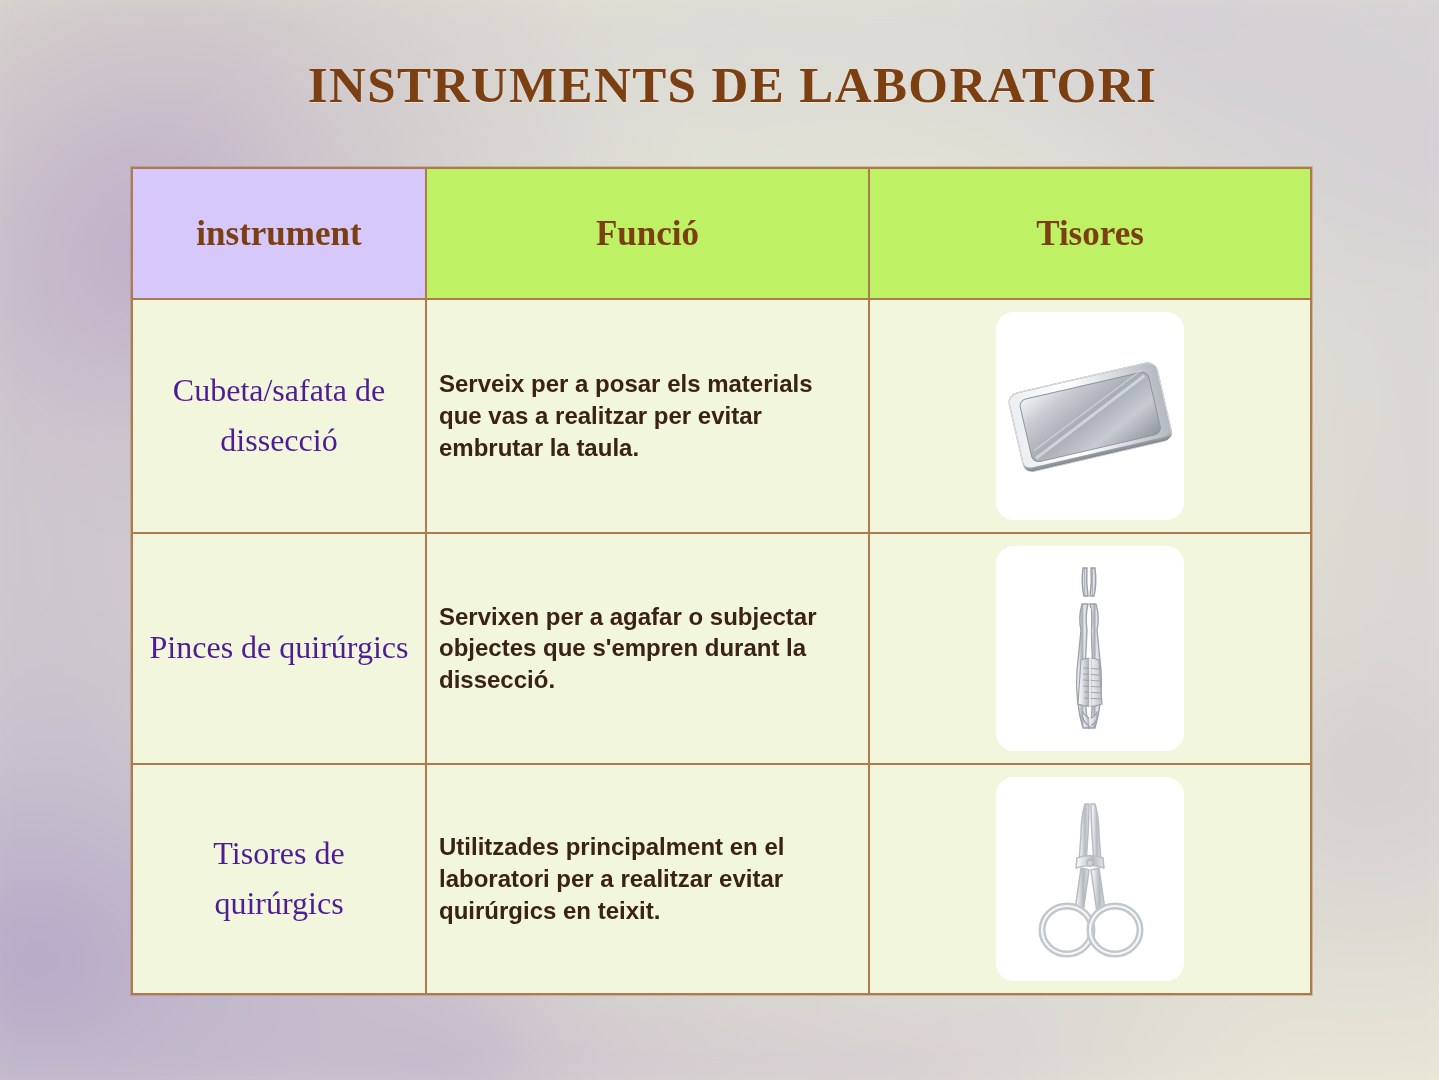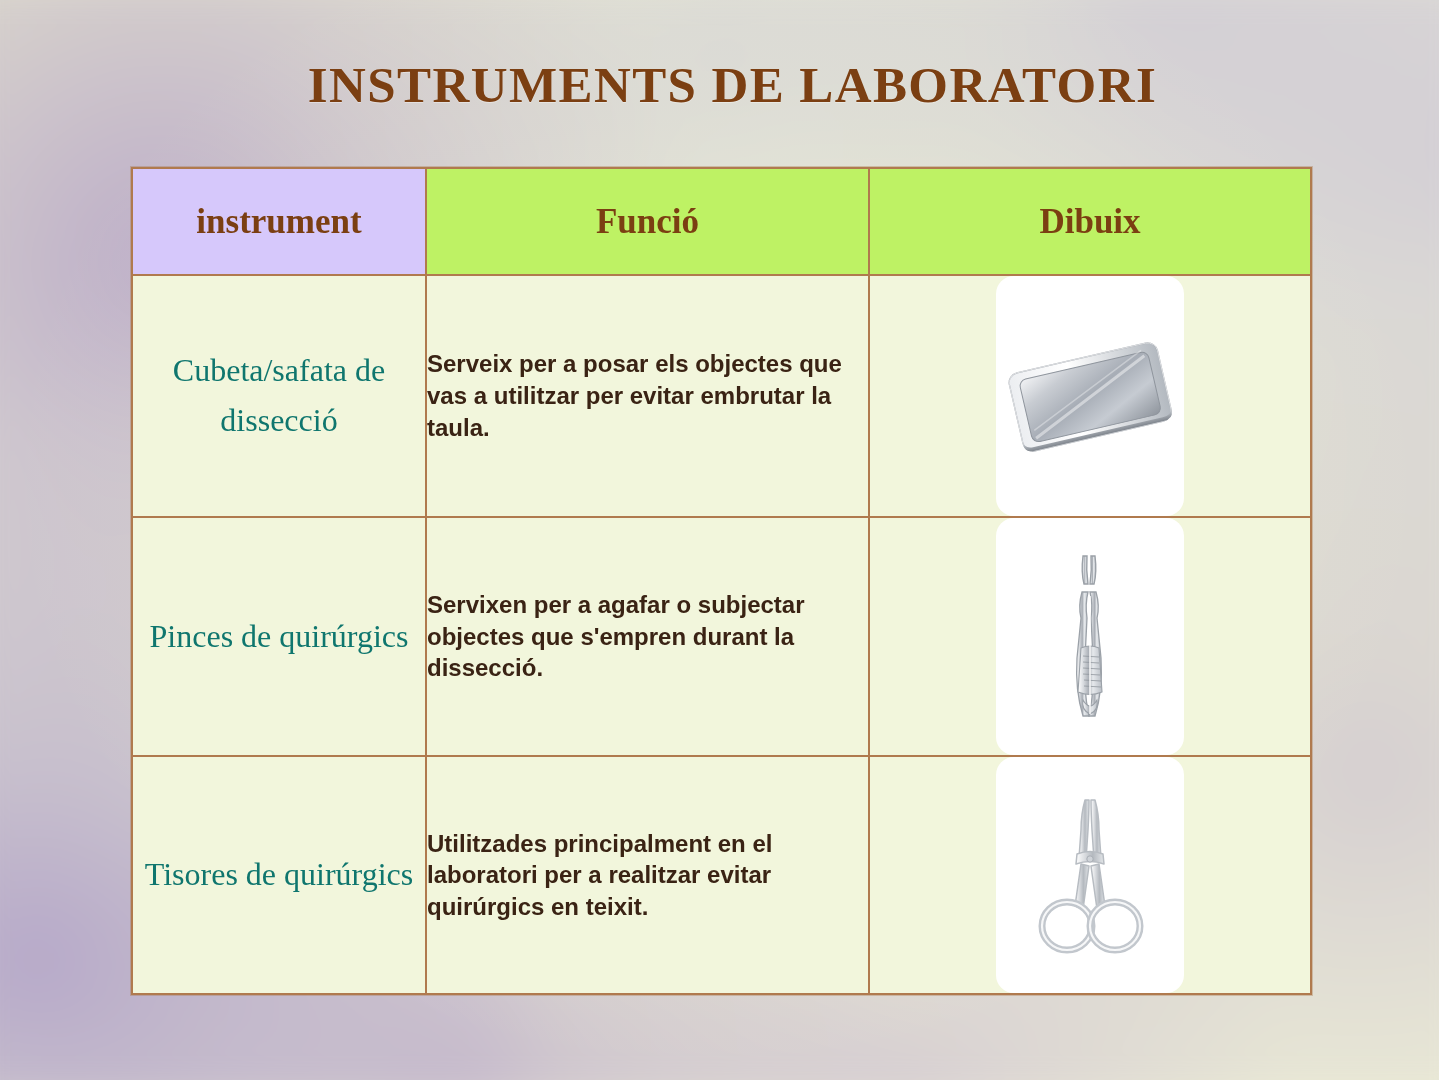--- a/index.html
+++ b/index.html
@@ -60,21 +60,21 @@
     left: 131px;
     top: 167px;
     width: 1179px;
     height: 828px;
     border-collapse: collapse;
     table-layout: fixed;
     box-shadow: 0 0 0 1px rgba(167,114,70,0.35);
   }
   #instrument-table td, #instrument-table th {
     border: 2px solid #b07a4e;
-    padding: 0;
+    padding: 12px;
     vertical-align: middle;
   }
 
   col.col-instrument { width: 294px; }
   col.col-funcio     { width: 443px; }
   col.col-dibuix     { width: 442px; }
 
   
   thead th {
     height: 105px;
@@ -95,21 +95,21 @@
 
   
   tbody tr { background: #f2f6dc; }
   tbody tr td { background: #f2f6dc; }
 
   td.cell-instrument {
     text-align: center;
     font-family: "Liberation Serif", serif;
     font-size: 32px;
     line-height: 1.55;
-    color: #0f766e;
+    color: #4c1d95;
     padding: 6px 12px;
   }
   td.cell-funcio {
     text-align: left;
     font-family: "Liberation Sans", sans-serif;
     font-size: 24px;
     font-weight: bold;
     line-height: 1.32;
     color: #3a2314;
     padding: 10px 14px 10px 24px;
@@ -152,28 +152,28 @@
 <table id="instrument-table">
   <colgroup>
     <col class="col-instrument">
     <col class="col-funcio">
     <col class="col-dibuix">
   </colgroup>
   <thead>
     <tr>
       <th class="head-instrument">instrument</th>
       <th class="head-funcio">Funció</th>
-      <th class="head-dibuix">Dibuix</th>
+      <th class="head-dibuix">Tisores</th>
     </tr>
   </thead>
   <tbody>
 
     <tr class="row-1">
       <td class="cell-instrument">Cubeta/safata de dissecció</td>
-      <td class="cell-funcio indent-first">Serveix per a posar els objectes que vas a utilitzar per evitar embrutar la taula.</td>
+      <td class="cell-funcio indent-first">Serveix per a posar els materials que vas a realitzar per evitar embrutar la taula.</td>
       <td class="cell-dibuix">
         <div class="pic-tile">
           <svg width="176" height="150" viewBox="0 0 176 150">
             <defs>
               <linearGradient id="trayFace" x1="0" y1="0" x2="1" y2="1">
                 <stop offset="0%" stop-color="#f3f4f6"></stop>
                 <stop offset="22%" stop-color="#c8ccd2"></stop>
                 <stop offset="48%" stop-color="#a7adb6"></stop>
                 <stop offset="72%" stop-color="#c6cbd2"></stop>
                 <stop offset="100%" stop-color="#8e949c"></stop>

